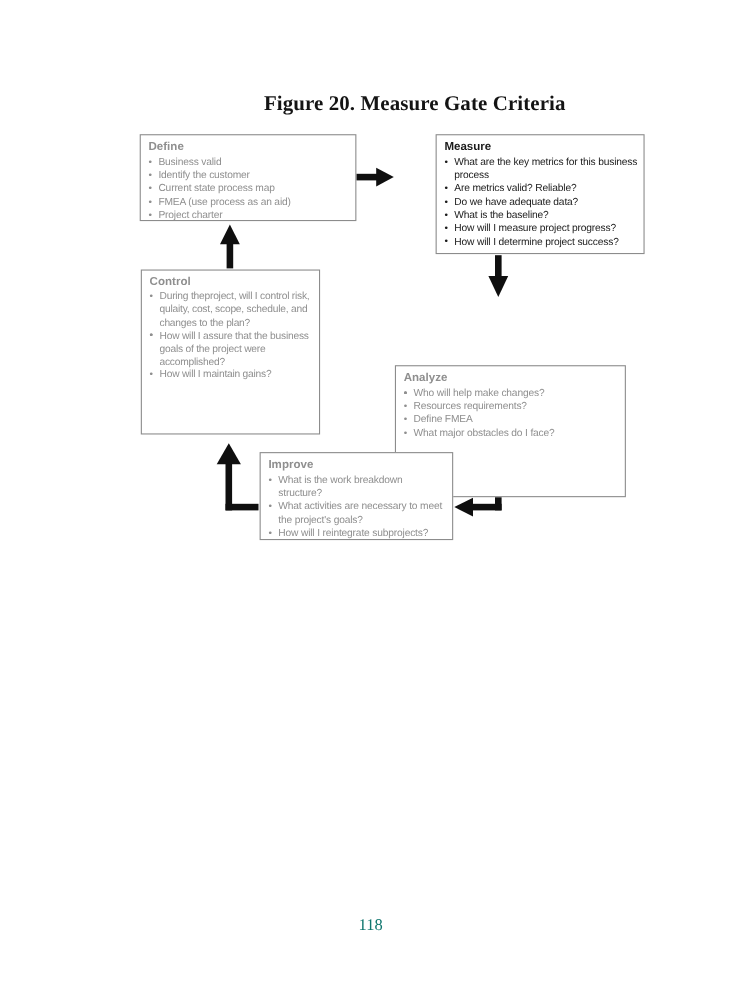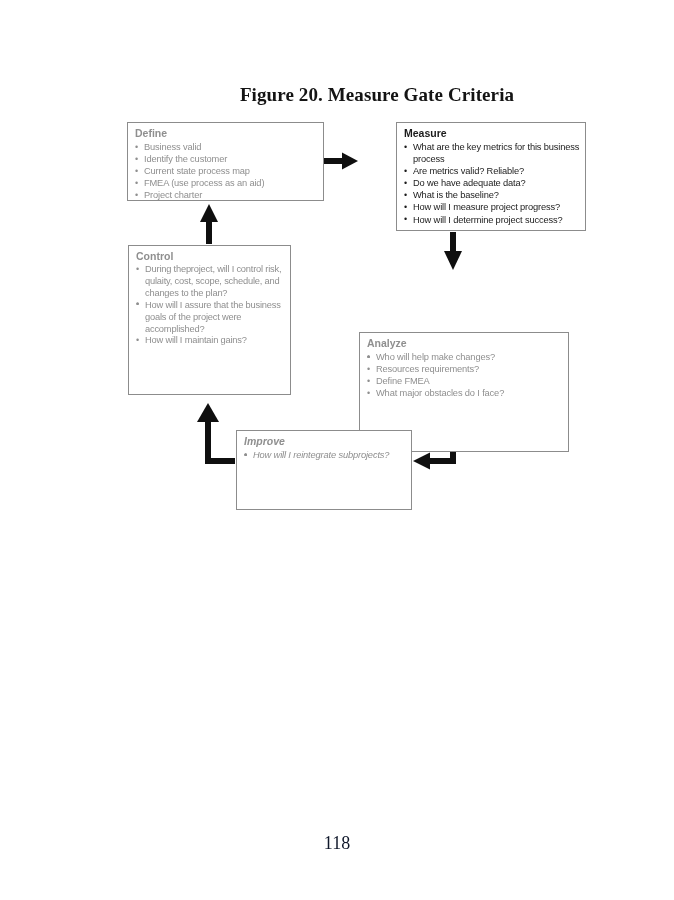--- a/index.html
+++ b/index.html
@@ -27,22 +27,22 @@
     letter-spacing: 0.1px;
     padding-left: 40px;
   }
   .page-number {
     position: absolute;
     top: 833px;
     left: 0;
     width: 674px;
     text-align: center;
     font-family: "Liberation Serif", serif;
-    font-size: 18px;
-    color: #0f172a;
+    font-size: 15px;
+    color: #0f766e;
   }
   .arrow-layer {
     position: absolute;
     top: 0;
     left: 0;
     width: 674px;
     height: 520px;
   }
   .box {
     position: absolute;
@@ -76,21 +76,21 @@
     top: -0.5px;
     font-size: 9px;
   }
   .box.gray h3, .box.gray li { color: #8f8f8f; }
   .box.black h3, .box.black li { color: #1b1b1b; }
 
   #box-define  { left: 127px; top: 122px; width: 197px; height: 79px; }
   #box-measure { left: 359px; top: 122px; width: 190px; height: 109px; margin-left: 37px; }
   #box-control { left: 128px; top: 245px; width: 163px; height: 150px; }
   #box-analyze { left: 359px; top: 284px; width: 210px; height: 120px; margin-top: 48px; }
-  #box-improve { left: 236px; top: 430px; width: 176px; height: 80px; font-style: italic; }
+  #box-improve { left: 236px; top: 411px; width: 176px; height: 80px; }
 
   #box-control li { line-height: 11.9px; letter-spacing: -0.2px; }
 </style>
 </head>
 <body>
 
 <div class="figure-caption">Figure 20. Measure Gate Criteria</div>
 
 <svg class="arrow-layer" viewBox="0 0 674 520" xmlns="http://www.w3.org/2000/svg">
   <g fill="#0f0f0f">
@@ -160,19 +160,19 @@
       <li><span class="blt">•</span><span>Who will help make changes?</span></li>
       <li><span class="blt">•</span><span>Resources requirements?</span></li>
       <li><span class="blt">•</span><span>Define FMEA</span></li>
       <li><span class="blt">•</span><span>What major obstacles do I face?</span></li>
     </ul>
 </div>
 
 <div class="box gray" id="box-improve">
   <h3>Improve</h3>
   <ul>
-      <li><span class="blt">•</span></li>
-      <li><span class="blt">•</span></li>
+      <li><span class="blt">•</span><span>What is the work breakdown structure?</span></li>
+      <li><span class="blt">•</span><span>What activities are necessary to meet the project's goals?</span></li>
       <li><span class="blt">•</span><span>How will I reintegrate subprojects?</span></li>
     </ul>
 </div>
 
 <div class="page-number">118</div>
 
 </body></html>

